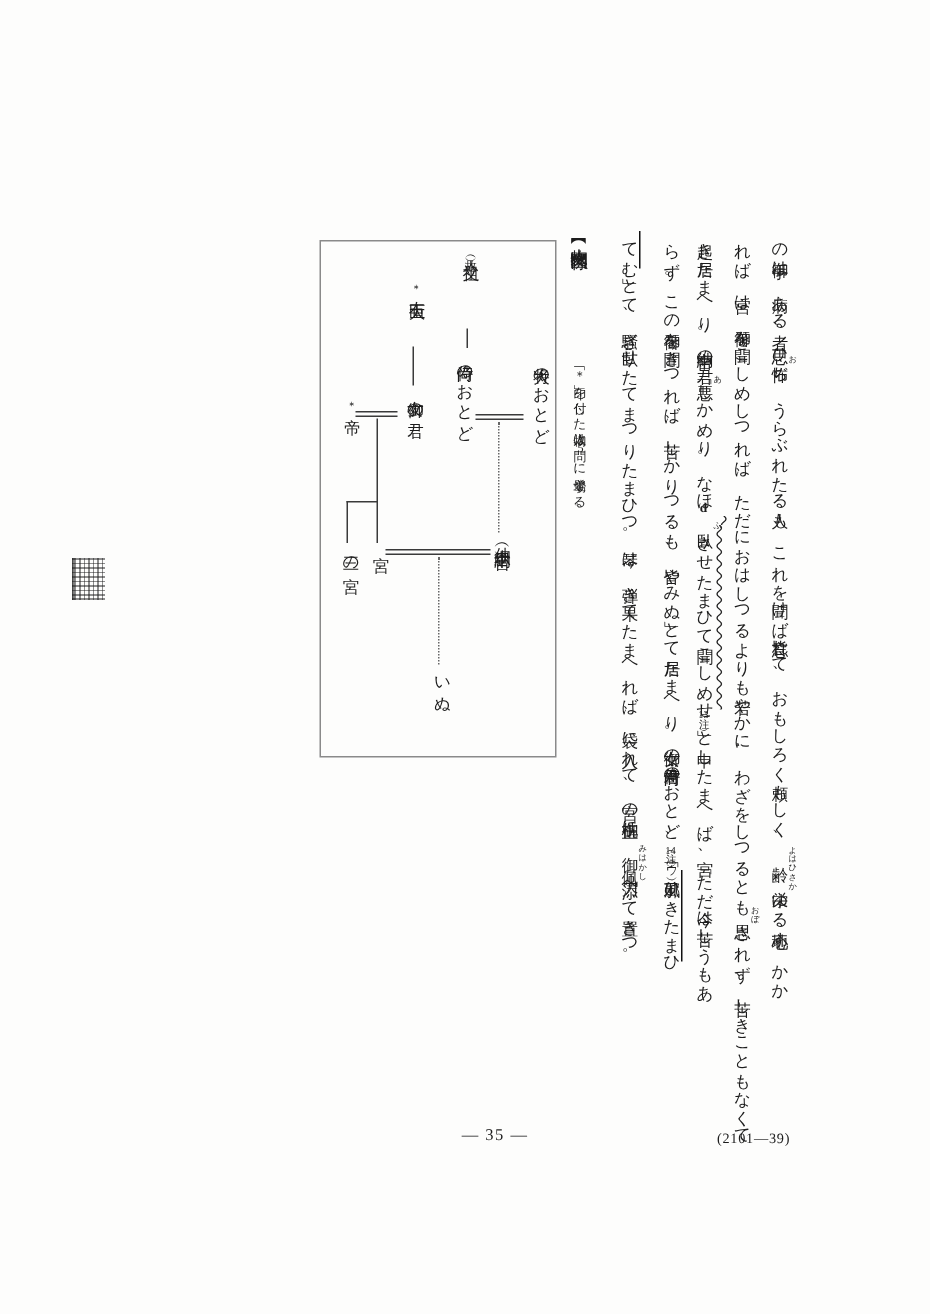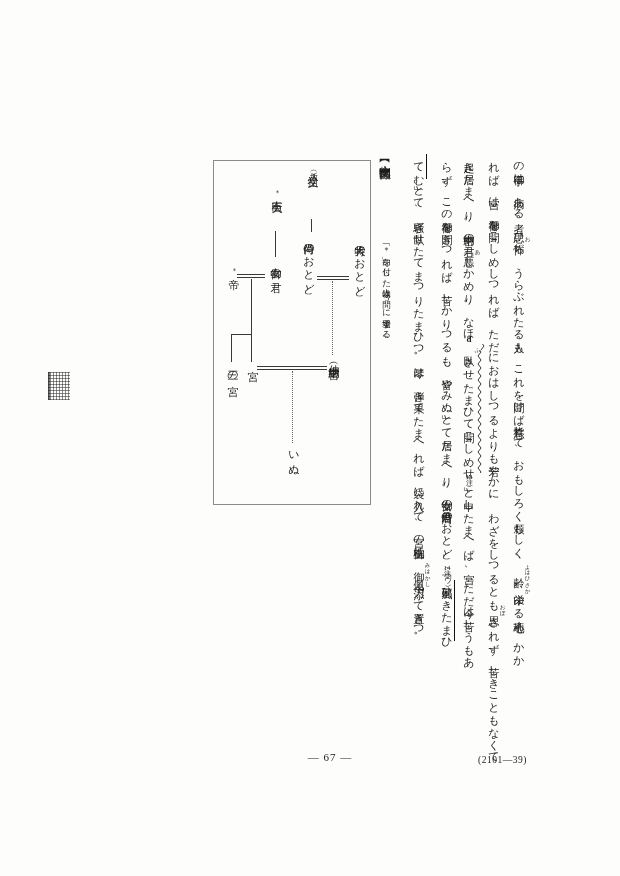--- a/index.html
+++ b/index.html
@@ -85,16 +85,16 @@
     <div class="vdot" style="left:118px;top:120px;height:74px;"></div>
     <div class="dnode" style="left:112px;top:195px;">仲忠（中納言）</div>
 
     <div class="mline" style="left:43px;top:205px;width:70px;"></div>
     <div class="vdot" style="left:78px;top:210px;height:72px;"></div>
     <div class="dnode" style="left:72px;top:283px;">いぬ</div>
   </div>
 
   <div class="stamp"></div>
 
-  <div class="footer-page">― 67 ―</div>
+  <div class="footer-page">― 35 ―</div>
   <div class="footer-code">(2101—39)</div>
 
 </div>
 
 </body></html>

